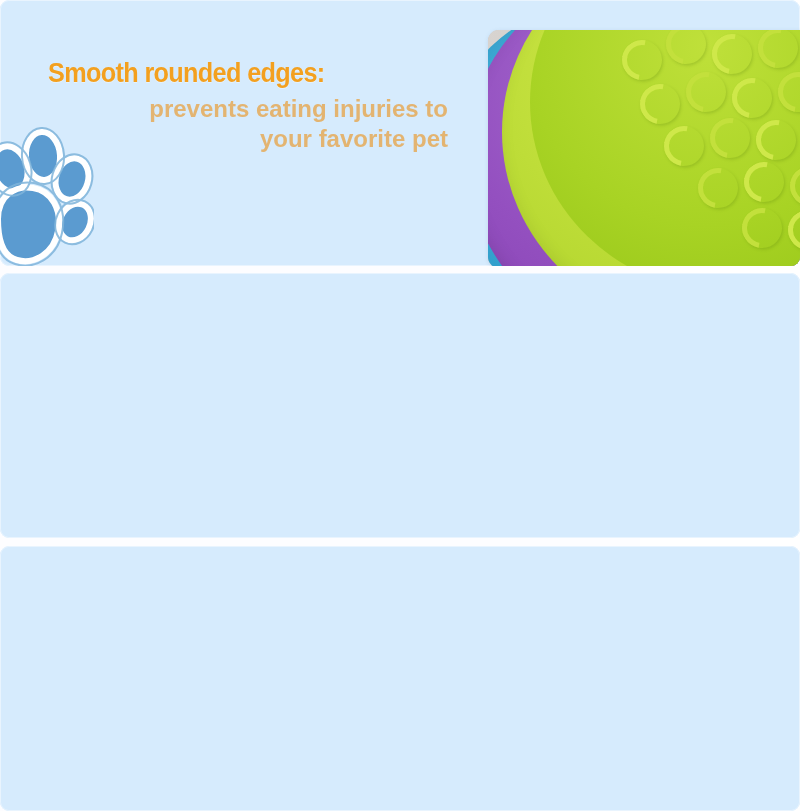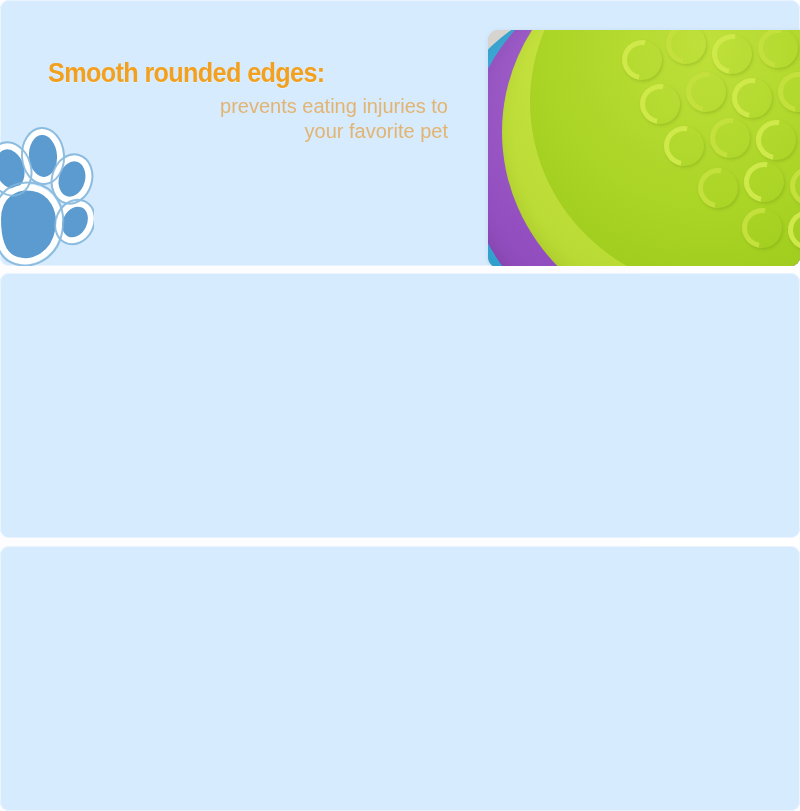--- a/index.html
+++ b/index.html
@@ -38,23 +38,23 @@
     font-size:28px;
     line-height:1.05;
     letter-spacing:-0.7px;
     transform:scaleX(0.9);
     white-space:nowrap;
     font-family:"Liberation Sans Narrow","Liberation Sans",sans-serif;
     text-shadow:0 1px 0 rgba(255,255,255,.35);
   }
   .sub{
     color:#e3b471;
-    font-size:20px;
+    font-size:24px;
     line-height:1.22;
-    font-weight:normal;
+    font-weight:bold;
     white-space:pre-line;
   }
 
   #tb-1{left:48px;top:58px;width:400px;text-align:right;}
   #tb-1 .headline{transform-origin:left center;text-align:left;}
   #tb-1 .sub{margin-top:7px;}
 
   
   .paw{position:absolute;pointer-events:none;}
   #paw-1{left:-14px;top:127px;width:108px;height:142px;}

